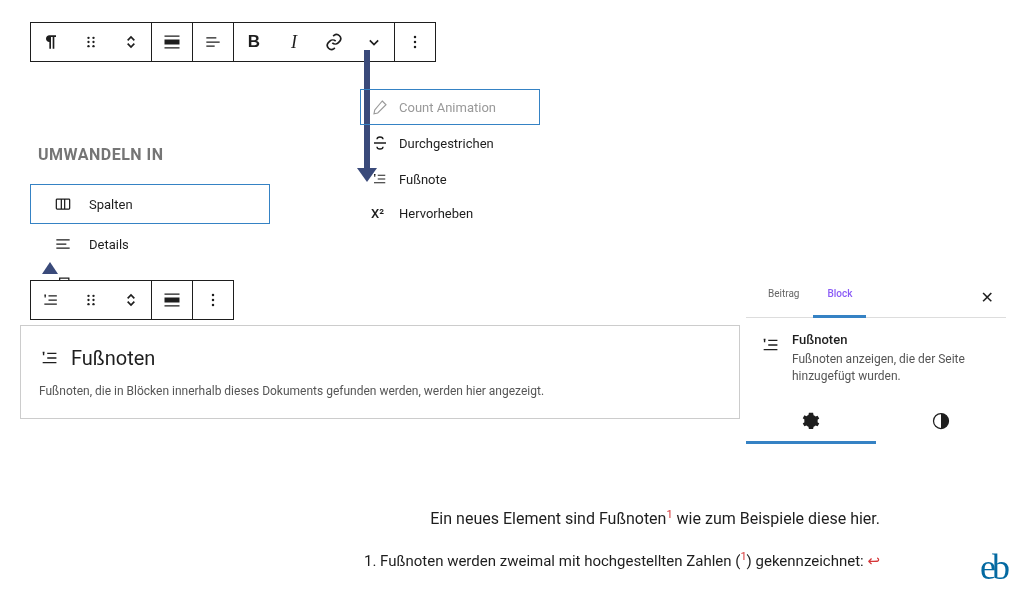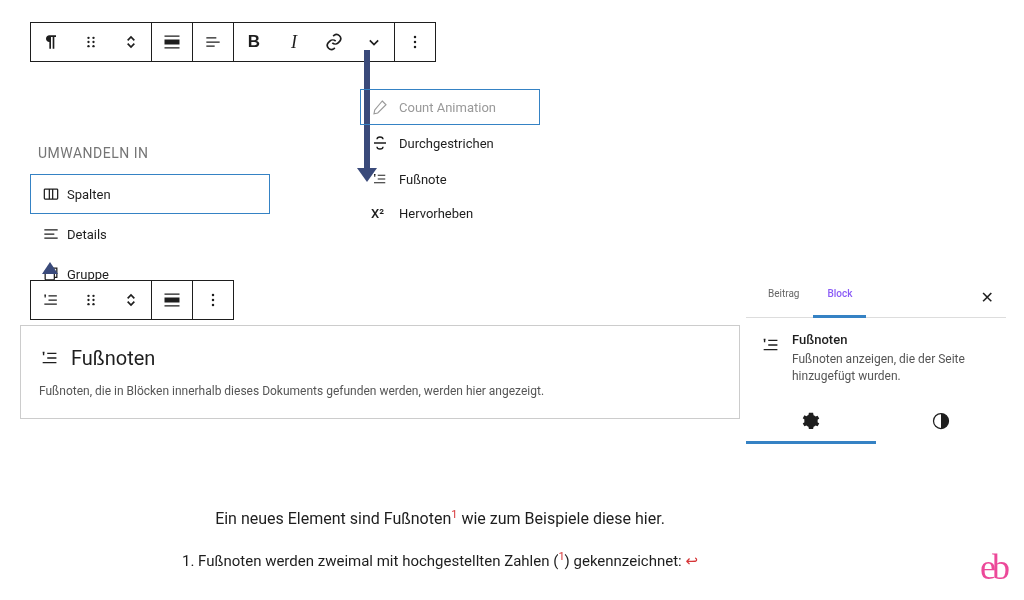--- a/index.html
+++ b/index.html
@@ -9,22 +9,22 @@
   .main-toolbar { position: absolute; top: 22px; left: 30px; display: flex; border: 1px solid #1e1e1e; height: 40px; background: #fff; }
   .tb-group { display: flex; border-right: 1px solid #1e1e1e; }
   .tb-group:last-child { border-right: none; }
   .tb-btn { width: 40px; height: 38px; display: flex; align-items: center; justify-content: center; cursor: pointer; background: #fff; border: none; color: #1e1e1e; }
   .tb-btn svg { width: 20px; height: 20px; }
   .tb-btn.bold { font-weight: 700; font-size: 17px; }
   .tb-btn.italic { font-style: italic; font-family: serif; font-size: 18px; }
   
   
   .transform-panel { position: absolute; top: 145px; left: 30px; width: 240px; }
-  .transform-title { color: #757575; font-size: 14px; font-weight: 400; letter-spacing: 0.5px; margin-bottom: 13px; padding-left: 8px; }
-  .transform-item { display: flex; align-items: center; padding: 9px 10px; cursor: pointer; gap: 6px; border: 1px solid transparent; }
+  .transform-title { color: #757575; font-size: 16px; font-weight: 700; letter-spacing: 0.5px; margin-bottom: 20px; padding-left: 8px; }
+  .transform-item { display: flex; align-items: center; padding: 9px 22px; cursor: pointer; gap: 16px; border: 1px solid transparent; }
   .transform-item.selected { border: 1.5px solid #3582c4; }
   .transform-item svg { width: 20px; height: 20px; flex-shrink: 0; }
   
   
   .sec-toolbar { position: absolute; top: 280px; left: 30px; display: flex; border: 1px solid #1e1e1e; height: 40px; background: #fff; }
   
   
   .arrow-up { position: absolute; top: 262px; left: 42px; }
   .arrow-up::before { content: ""; position: absolute; border-left: 8px solid transparent; border-right: 8px solid transparent; border-bottom: 12px solid #3a4a7a; }
   
@@ -55,27 +55,27 @@
   .insp-head { display: flex; align-items: flex-start; gap: 10px; padding: 14px 14px 16px; }
   .insp-head svg { width: 22px; height: 22px; flex-shrink: 0; margin-top: 2px; }
   .insp-name { font-weight: 500; font-size: 13px; margin-bottom: 4px; }
   .insp-desc { font-size: 12px; color: #555; line-height: 1.4; }
   .insp-style-tabs { display: flex; }
   .style-tab { flex: 1; padding: 10px; display: flex; justify-content: center; cursor: pointer; border-bottom: 3px solid transparent; }
   .style-tab.active { border-bottom-color: #3582c4; }
   .style-tab svg { width: 20px; height: 20px; }
   
   
-  .footer-text { position: absolute; top: 505px; left: 0; width: 880px; text-align: center; font-size: 16px; line-height: 1.7; }
+  .footer-text { position: absolute; top: 505px; left: 0; width: 880px; text-align: right; font-size: 16px; line-height: 1.7; }
   .footer-text sup { color: #d63638; font-size: 11px; }
   .footer-line2 { margin-top: 16px; font-size: 15px; }
   .enter-mark { color: #d63638; }
   
   
-  .watermark { position: absolute; bottom: 12px; right: 18px; color: #ec4899; font-size: 36px; font-weight: 300; letter-spacing: -4px; font-family: Georgia, serif; }
+  .watermark { position: absolute; bottom: 12px; right: 18px; color: #0369a1; font-size: 36px; font-weight: 300; letter-spacing: -4px; font-family: Georgia, serif; }
 </style>
 </head>
 <body>
 
 <div class="main-toolbar">
   <div class="tb-group">
     <button class="tb-btn">
         <svg viewBox="0 0 24 24" fill="currentColor">
           <path d="M10 4h8v2h-2v14h-2V6h-2v14h-2V12c-2.2 0-4-1.8-4-4s1.8-4 4-4z"></path>
         </svg>

